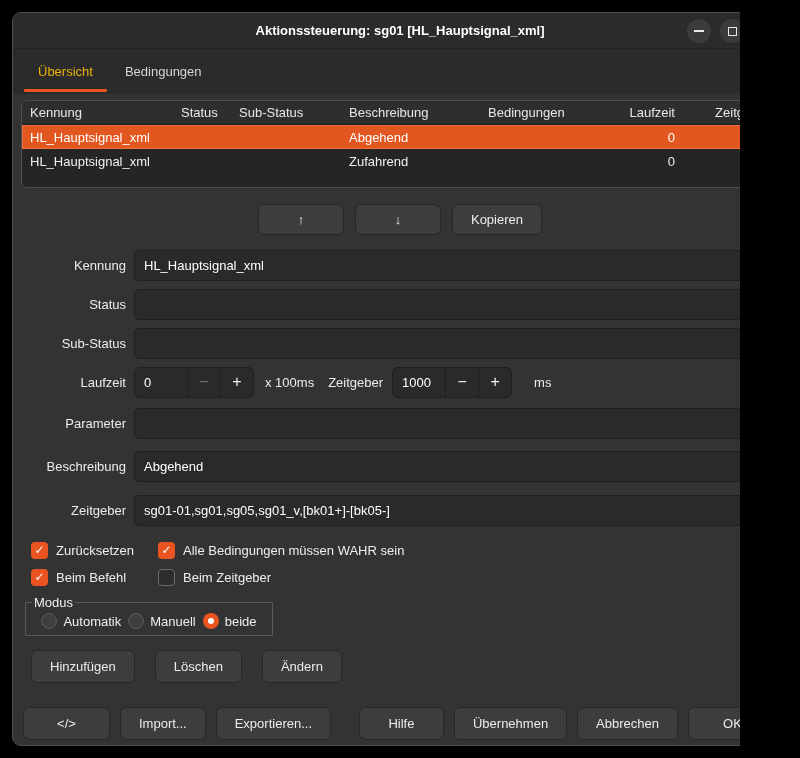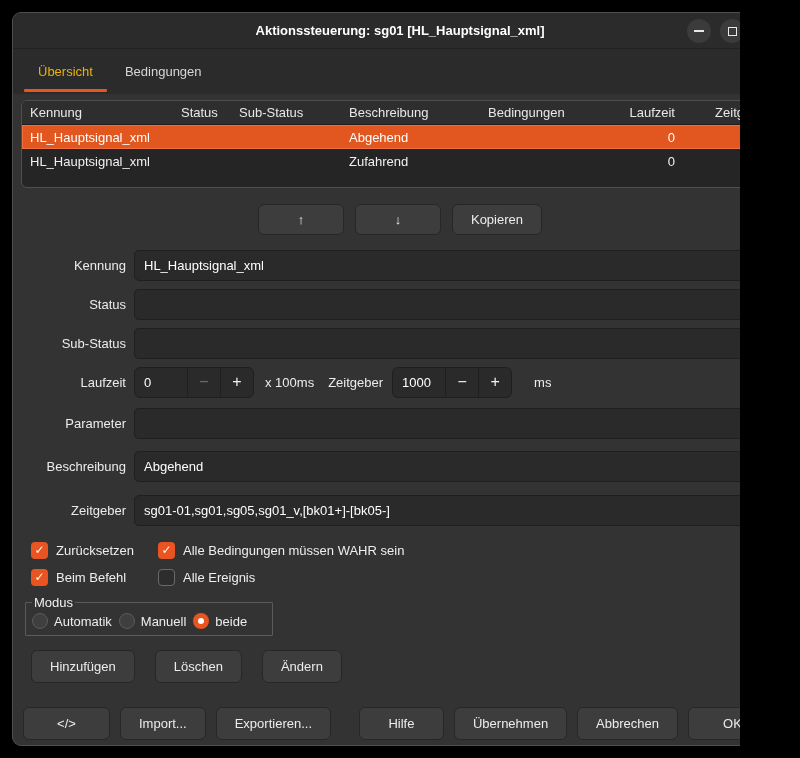--- a/index.html
+++ b/index.html
@@ -71,21 +71,21 @@
   .citem { display:flex; align-items:center; gap:8px; }
   .citem.col1 { width:127px; flex:none; }
   .checkbox { width:17px; height:17px; border-radius:4px; flex:none; position:relative; }
   .checkbox.checked { background:#E95420; }
   .checkbox.checked::after { content:"✓"; position:absolute; left:0; top:0; width:100%; height:100%; display:flex; align-items:center; justify-content:center; color:#fff; font-size:12px; font-weight:bold; }
   .checkbox.unchecked { background:#2d2d2d; border:1px solid #6a6a6a; }
 
   
   fieldset.modus { margin-left:4px; margin-top:0px; width:248px; border:1px solid #5a5a5a; border-radius:1px; padding:3px 6px 6px 6px; }
   fieldset.modus legend { padding:0 2px; margin-left:0px; color:#f0f0f0; }
-  .radio-row { display:flex; align-items:center; gap:7px; }
+  .radio-row { display:flex; align-items:center; gap:7px;justify-content:center; }
   .ritem { display:flex; align-items:center; gap:6px; }
   .radio { width:16px; height:16px; border-radius:50%; flex:none; position:relative; }
   .radio.off { background:#3f3f3f; border:1px solid #5b5b5b; }
   .radio.on { background:#E95420; }
   .radio.on::after { content:""; position:absolute; left:5px; top:5px; width:6px; height:6px; border-radius:50%; background:#ffffff; }
 
   
   .action-row { display:flex; gap:20px; margin-left:10px; margin-top:14px; }
   .bottom-row { display:flex; justify-content:space-between; margin-top:24px; padding:0 2px; }
   .bgroup { display:flex; gap:10px; }
@@ -256,21 +256,21 @@
             <span>Alle Bedingungen müssen WAHR sein</span>
           </div>
         </div>
         <div class="crow">
           <div class="citem col1">
             <span class="checkbox checked"></span>
             <span>Beim Befehl</span>
           </div>
           <div class="citem">
             <span class="checkbox unchecked"></span>
-            <span>Alle Ereignis</span>
+            <span>Beim Zeitgeber</span>
           </div>
         </div>
       </div>
 
       <fieldset class="modus">
         <legend>Modus</legend>
         <div class="radio-row">
           <div class="ritem">
             <span class="radio off"></span>
             <span>Automatik</span>

